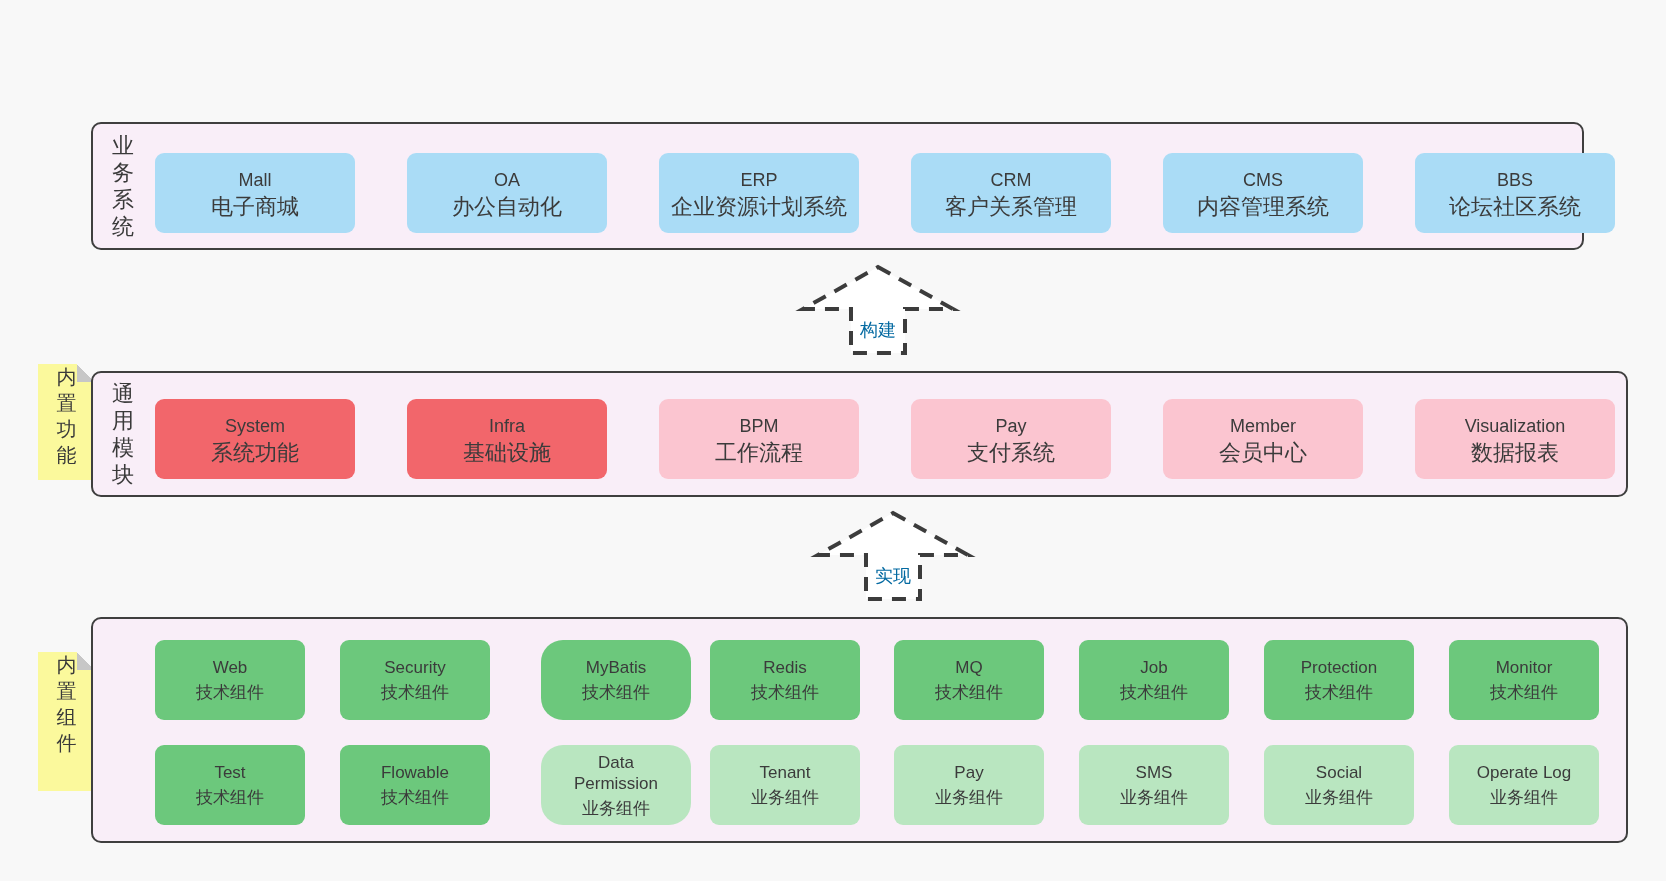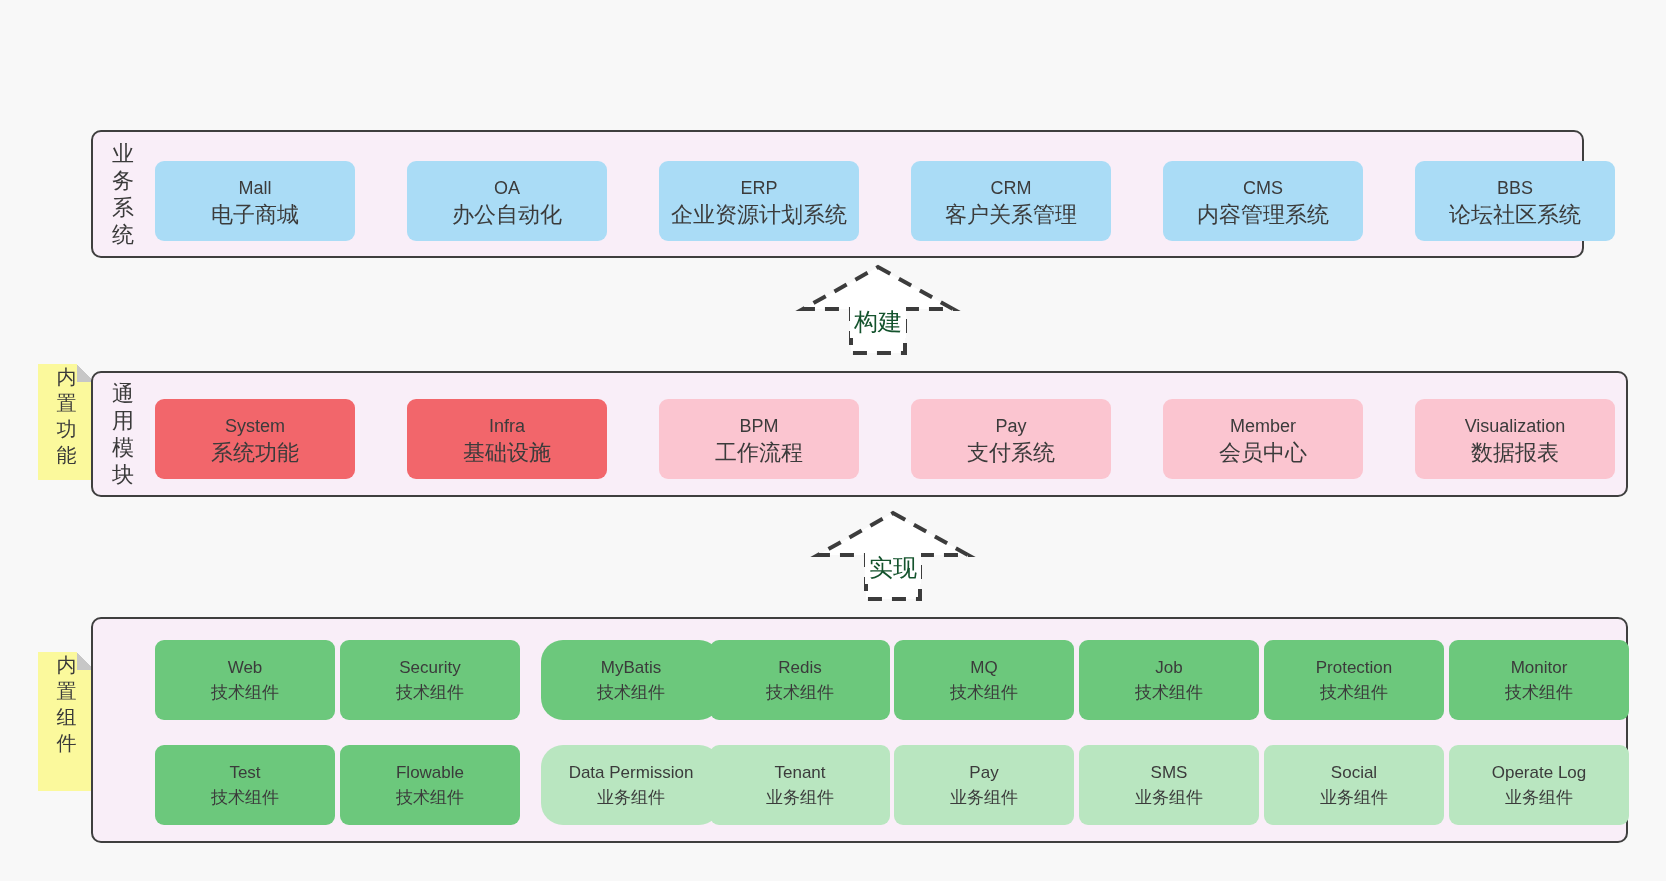--- a/index.html
+++ b/index.html
@@ -11,21 +11,21 @@
     color:var(--text, #3b3b3b);
   }
 
   
   .layer {
     position:absolute; box-sizing:border-box; z-index:2;
     background:var(--container-bg, #f9eef8);
     border:2px solid var(--container-border, #3f3f3f);
     border-radius:10px;
   }
-  .layer-business  { left:91px;  top:130px; width:1493px; height:128px; }
+  .layer-business  { left:91px;  top:122px; width:1493px; height:128px; }
   .layer-modules   { left:91px;  top:371px; width:1537px; height:126px; }
   .layer-framework { left:91px;  top:617px; width:1537px; height:226px; }
 
   
   .vlabel-col {
     position:absolute; left:10px; top:0; bottom:0; width:40px;
     display:flex; align-items:center; justify-content:center;
   }
   .vlabel {
     width:24px; font-size:22px; line-height:27px; text-align:center;
@@ -34,21 +34,21 @@
 
   
   .box {
     position:absolute; box-sizing:border-box; border-radius:9px;
     display:flex; flex-direction:column; align-items:center; justify-content:center;
     text-align:center; color:var(--text, #3b3b3b);
   }
   .box .en { font-size:18px; line-height:22px; }
   .box .zh { font-size:22px; line-height:22px; margin-top:5px; }
   .box-wide  { width:200px; height:80px; padding:0 10px; }
-  .box-small { width:180px; height:80px; padding:0 16px; }
+  .box-small { width:150px; height:80px; padding:0 16px; }
   .box-small .en { font-size:17px; line-height:21px; }
   .box-small .zh { font-size:17px; line-height:21px; margin-top:4px; }
 
   .v-blue        { background:var(--blue, #aadcf6); }
   .v-red         { background:var(--red, #f2666b); }
   .v-pink        { background:var(--pink, #fbc5d0); }
   .v-green-dark  { background:var(--green-dark, #6cc87c); }
   .v-green-light { background:var(--green-light, #b9e6c0); }
 
   
@@ -80,22 +80,22 @@
     width:22px; font-size:20px; line-height:26px; text-align:center;
     word-break:break-all; color:#3a3a3a;
   }
 
   
   .arrow { position:absolute; width:170px; height:95px; z-index:3; }
   .arrow-build     { left:793px; top:262px; }
   .arrow-implement { left:808px; top:508px; }
   .arrow svg { position:absolute; left:0; top:0; }
   .arrow-label {
-    position:absolute; left:50%; top:44px; transform:translateX(-50%);
-    background:#ffffff; padding:0 4px; font-size:24px; color:#14532d;
+    position:absolute; left:50%; top:56px; transform:translateX(-50%);
+    background:#ffffff; padding:0 4px; font-size:18px; color:#0369a1;
     white-space:nowrap;
   }
 </style>
 </head>
 <body>
 
 <div class="stage">
 
   <div class="note note-func">
     <div class="note-fold"></div>

